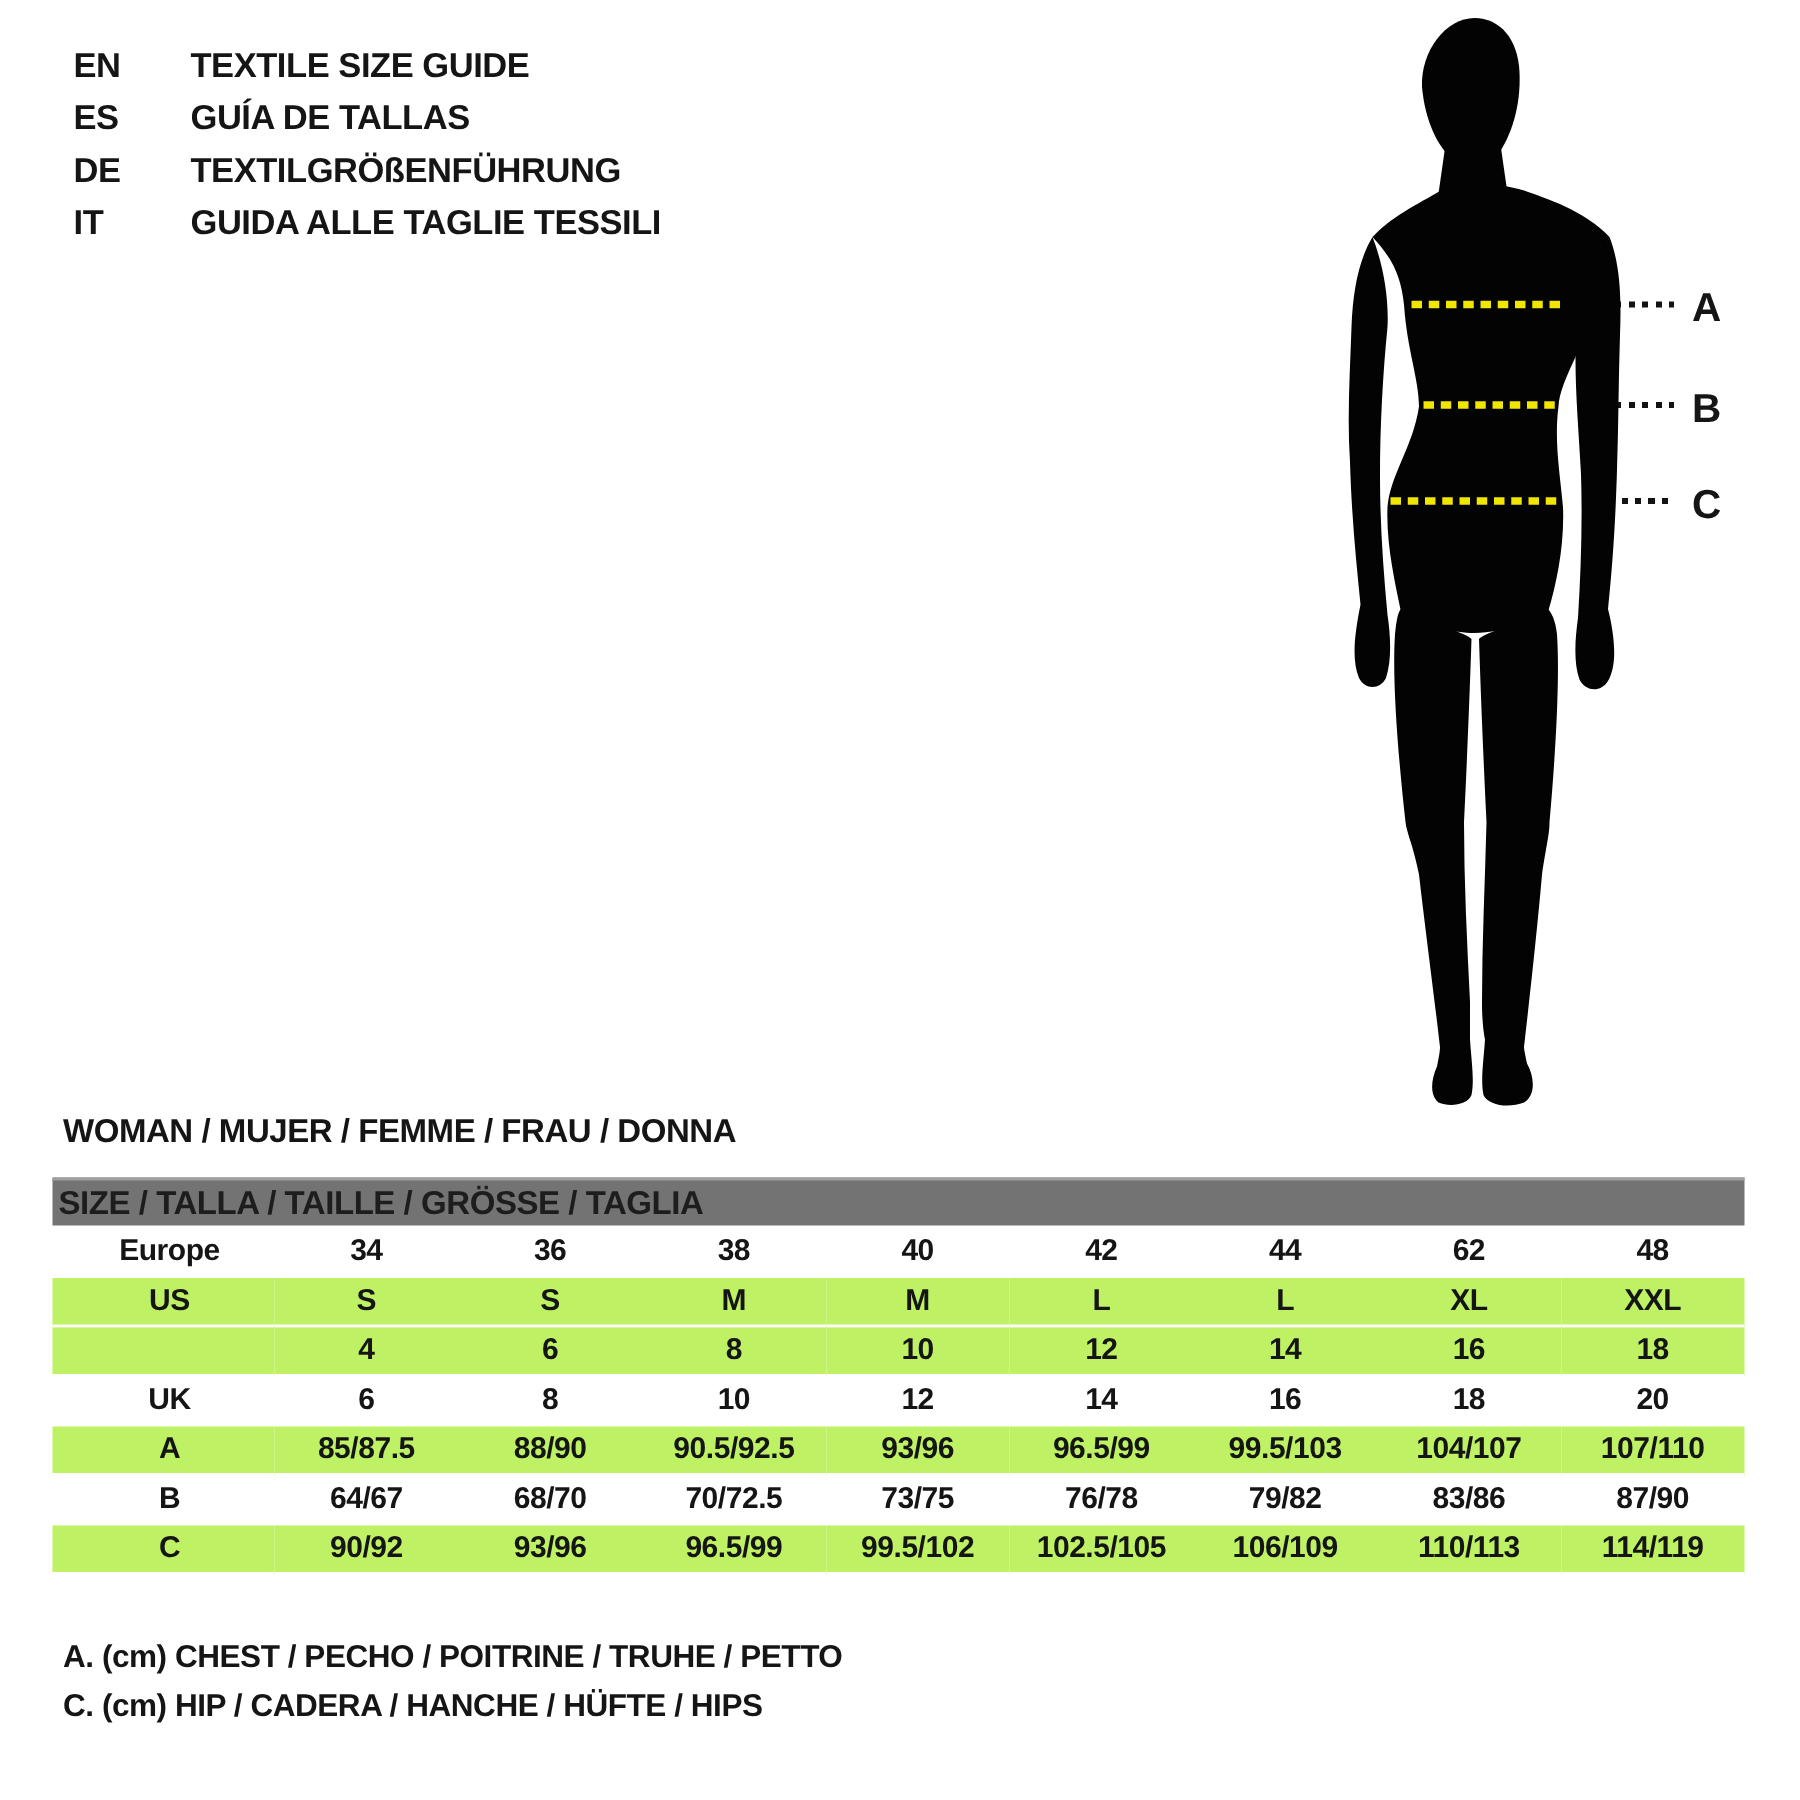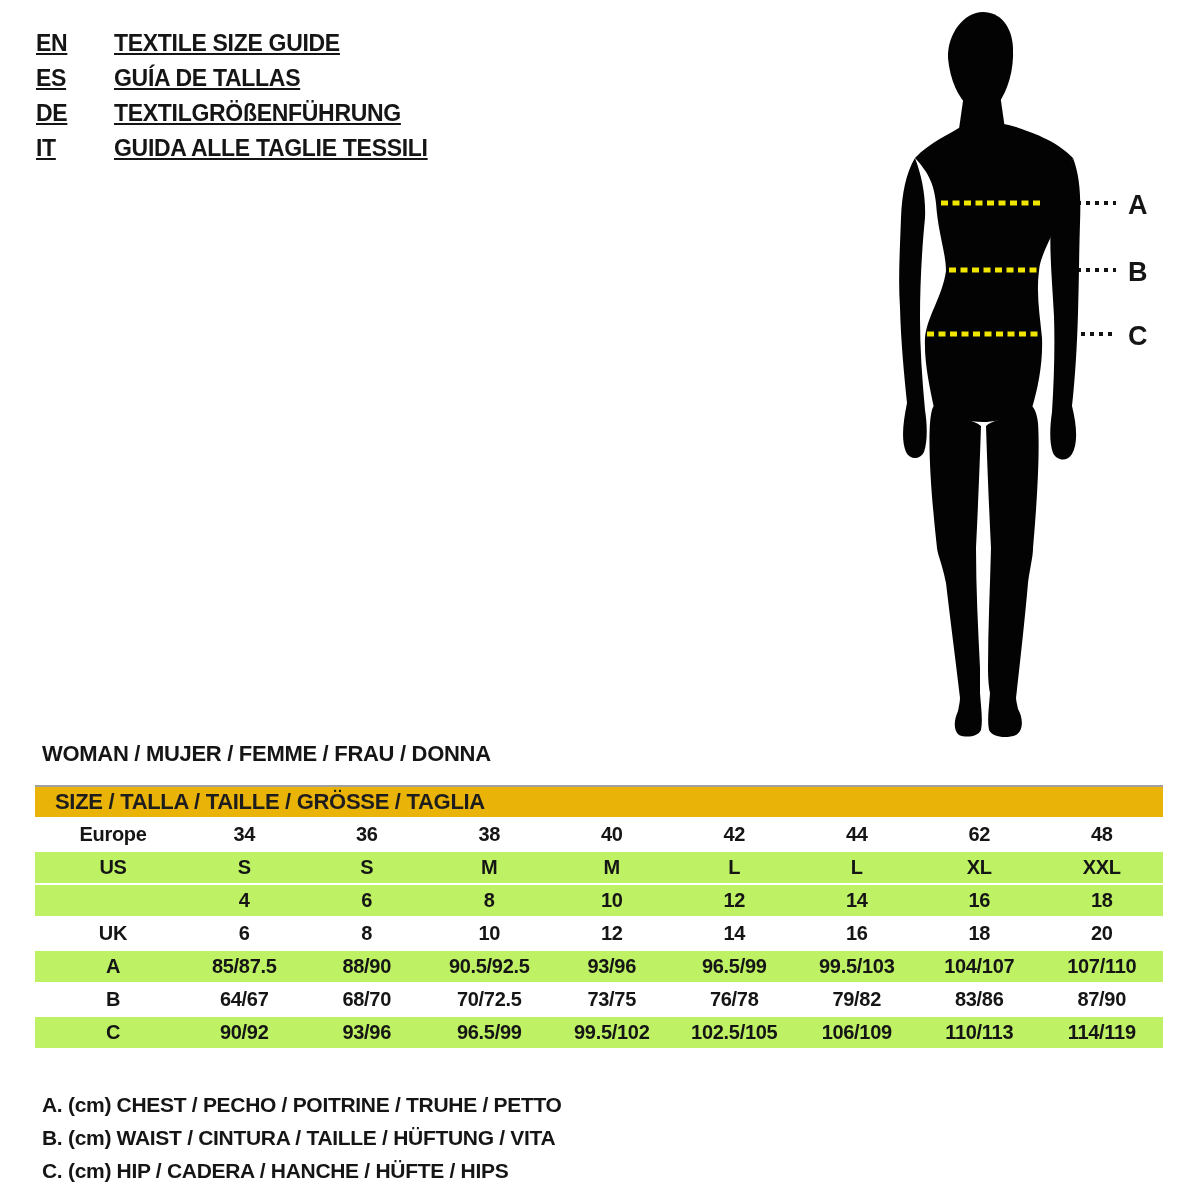--- a/index.html
+++ b/index.html
@@ -6,40 +6,40 @@
   body{
     position:relative;
     width:1200px;height:1200px;
     font-family:"Liberation Sans","DejaVu Sans",sans-serif;
     color:#151515;
     overflow:hidden;
   }
   .abs{position:absolute;}
 
   
-  .lang-list{left:36px;top:26px;text-decoration:underline;}
+  .lang-list{left:49px;top:26px;}
   .lang-row{display:flex;height:35px;align-items:center;}
   .lang-code{width:78px;font-size:23px;font-weight:bold;letter-spacing:-0.3px;}
   .lang-label{font-size:23px;font-weight:bold;letter-spacing:-0.3px;white-space:nowrap;}
 
   
   .figure-svg{left:880px;top:8px;width:220px;height:732px;z-index:2;}
   .dots{height:4px;z-index:1;
     background:repeating-linear-gradient(90deg,#131313 0 4px,transparent 4px 9px);}
   .measure-label{font-size:27px;font-weight:bold;z-index:3;line-height:30px;}
 
   
   .section-title{left:42px;top:741px;font-size:22px;font-weight:bold;letter-spacing:-0.3px;}
 
   
   .size-table-wrap{left:35px;top:785px;width:1128px;}
   .size-table-header{
-    height:30px;background:#eab308;border-top:2px solid #a0a0a0;
+    height:30px;background:#737373;border-top:2px solid #a0a0a0;
     font-size:22px;font-weight:bold;letter-spacing:-0.3px;
-    padding-left:20px;display:flex;align-items:center;color:#1d1d1d;
+    padding-left:4px;display:flex;align-items:center;color:#1d1d1d;
   }
   table.size-table{border-collapse:separate;border-spacing:0;width:1128px;table-layout:fixed;margin-top:2px;}
   table.size-table td{
     height:31px;font-size:20px;font-weight:bold;letter-spacing:-0.3px;
     text-align:center;vertical-align:middle;padding:0;
     border-bottom:2px solid #ffffff;
   }
   table.size-table td.row-label{text-align:center;padding-left:8px;margin-left:23px;}
   tr.shaded td{background:#bef264;}
   col.label-col{width:148px;}
@@ -194,15 +194,14 @@
           <td>106/109</td>
           <td>110/113</td>
           <td>114/119</td>
         </tr>
       </tbody>
   </table>
 </div>
 
 <div class="abs legend">
     <div class="legend-line">A. (cm) CHEST / PECHO / POITRINE / TRUHE / PETTO</div>
-    <div class="legend-line">B. (cm) WAIST / CINTURA / TAILLE / HÜFTUNG / VITA</div>
     <div class="legend-line">C. (cm) HIP / CADERA / HANCHE / HÜFTE / HIPS</div>
   </div>
 
 </body></html>

